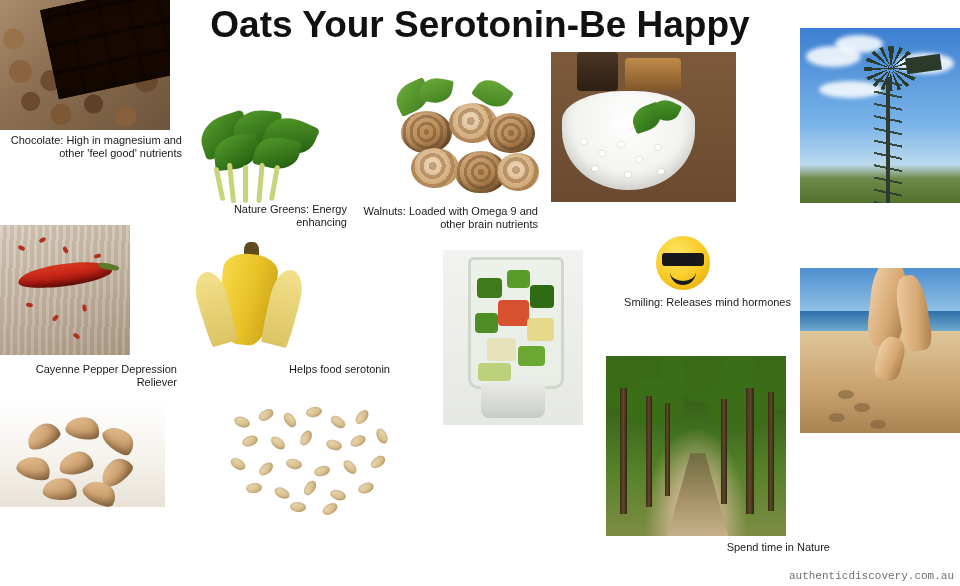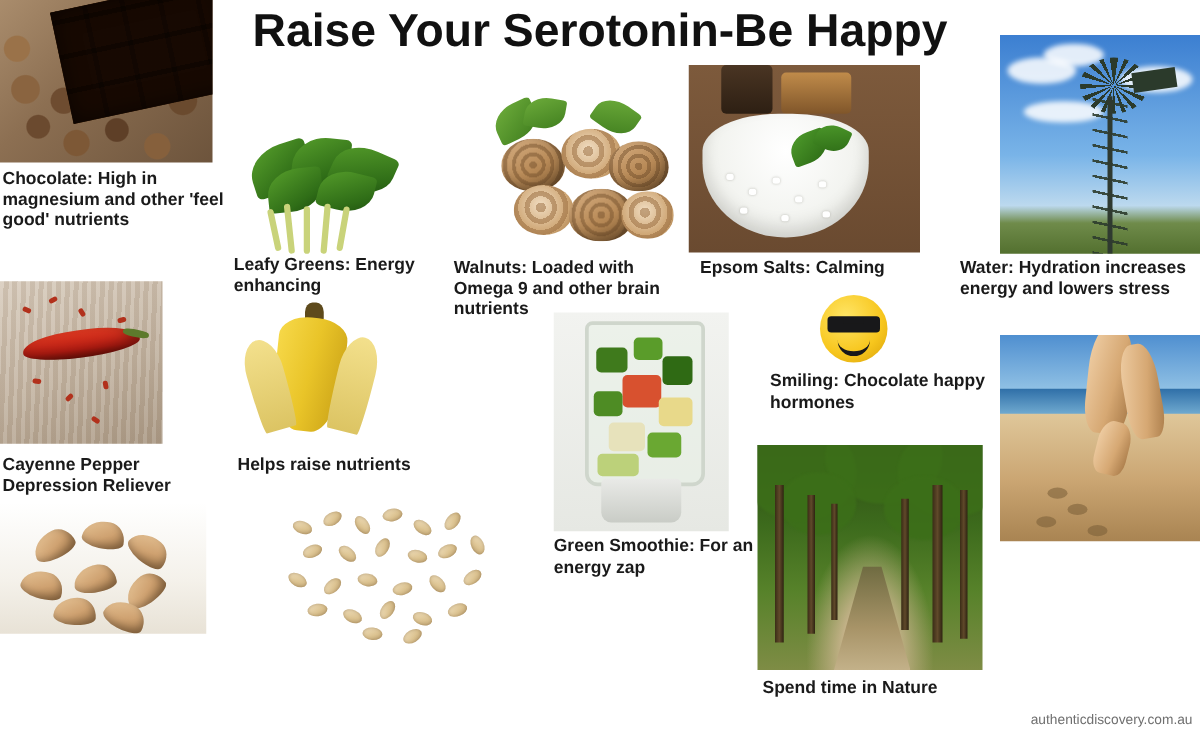--- a/index.html
+++ b/index.html
@@ -25,38 +25,39 @@
     text-align: center;
     font-size: 37px;
     font-weight: bold;
     color: #111111;
     letter-spacing: 0px;
     font-family: "Liberation Sans", sans-serif;
     white-space: nowrap;
   }
   .cap {
     position: absolute;
-    font-size: 14px;
-    font-weight: bold;
+    font-size: 11px;
+    font-weight: normal;
     color: #1a1a1a;
     line-height: 1.18;
     font-family: "Liberation Sans", sans-serif;
+    text-align: right;
   }
   .photo {
     position: absolute;
     overflow: hidden;
     background: #ffffff;
   }
   .credit {
     position: absolute;
     right: 6px;
     bottom: 4px;
     font-size: 11px;
     color: #6f6f6f;
-    font-family: Liberation Sans, sans-serif;
+    font-family: Liberation Mono, monospace;
   }
 
   
   .p-choc {
     background:
       radial-gradient(circle at 18% 78%, #6b4a2f 0 9px, transparent 10px),
       radial-gradient(circle at 36% 88%, #7d5836 0 10px, transparent 11px),
       radial-gradient(circle at 55% 80%, #5e3f27 0 9px, transparent 10px),
       radial-gradient(circle at 74% 90%, #86603c 0 10px, transparent 11px),
       radial-gradient(circle at 12% 55%, #8a6440 0 11px, transparent 12px),
@@ -400,21 +401,21 @@
     width: 16px; height: 9px;
     border-radius: 50%;
     background: rgba(120,92,55,.55);
   }
 </style>
 </head>
 <body>
 
 <div id="poster">
 
-  <div class="title">Raise Your Serotonin-Be Happy</div>
+  <div class="title">Oats Your Serotonin-Be Happy</div>
 
   <div class="photo p-choc" style="left:0px; top:0px; width:170px; height:130px;">
     <div class="choc-bar"></div>
   </div>
   <div class="cap" style="left:2px; top:134px; width:180px;">Chocolate: High in magnesium and other 'feel good' nutrients</div>
 
   <div class="photo p-cayenne" style="left:0px; top:225px; width:130px; height:130px;">
     <div class="chili">
       <div class="chili-stem"></div>
     </div>
@@ -445,29 +446,29 @@
     <div class="leaf" style="left:34%; top:0%; width:32%; height:42%; transform:rotate(6deg);"></div>
     <div class="leaf" style="left:56%; top:8%; width:34%; height:38%; transform:rotate(24deg);"></div>
     <div class="leaf" style="left:20%; top:26%; width:30%; height:36%; transform:rotate(-6deg);"></div>
     <div class="leaf" style="left:48%; top:28%; width:30%; height:34%; transform:rotate(14deg);"></div>
     <div class="stem" style="left:30%; top:56%; width:5px; height:42%; transform:rotate(-6deg);"></div>
     <div class="stem" style="left:40%; top:58%; width:5px; height:40%;"></div>
     <div class="stem" style="left:50%; top:56%; width:5px; height:42%; transform:rotate(5deg);"></div>
     <div class="stem" style="left:60%; top:58%; width:5px; height:38%; transform:rotate(10deg);"></div>
     <div class="stem" style="left:22%; top:60%; width:5px; height:36%; transform:rotate(-12deg);"></div>
   </div>
-  <div class="cap" style="left:187px; top:203px; width:160px;">Leafy Greens: Energy enhancing</div>
+  <div class="cap" style="left:187px; top:203px; width:160px;">Nature Greens: Energy enhancing</div>
 
   <div class="photo p-banana" style="left:190px; top:240px; width:125px; height:120px;">
     <div class="banana-tip"></div>
     <div class="banana-body"></div>
     <div class="peel" style="left:8%; top:26%; width:24%; height:62%; transform:rotate(-16deg);"></div>
     <div class="peel" style="left:62%; top:24%; width:24%; height:64%; transform:rotate(14deg);"></div>
   </div>
-  <div class="cap" style="left:190px; top:363px; width:200px;">Helps raise nutrients</div>
+  <div class="cap" style="left:190px; top:363px; width:200px;">Helps food serotonin</div>
 
   <div class="photo p-oats" style="left:210px; top:398px; width:200px; height:118px;">
     <div class="oat" style="left:12%; top:16%; transform:rotate(20deg);"></div>
     <div class="oat" style="left:24%; top:10%; transform:rotate(-30deg);"></div>
     <div class="oat" style="left:36%; top:14%; transform:rotate(55deg);"></div>
     <div class="oat" style="left:48%; top:8%; transform:rotate(-10deg);"></div>
     <div class="oat" style="left:60%; top:16%; transform:rotate(35deg);"></div>
     <div class="oat" style="left:72%; top:12%; transform:rotate(-50deg);"></div>
     <div class="oat" style="left:16%; top:32%; transform:rotate(-20deg);"></div>
     <div class="oat" style="left:30%; top:34%; transform:rotate(40deg);"></div>
@@ -510,47 +511,45 @@
       <div class="sm-chunk" style="left:66%; top:20%; width:26%; height:18%; background:#2f6a14;"></div>
       <div class="sm-chunk" style="left:30%; top:32%; width:34%; height:20%; background:#d8512f;"></div>
       <div class="sm-chunk" style="left:4%; top:42%; width:26%; height:16%; background:#4e8c24;"></div>
       <div class="sm-chunk" style="left:62%; top:46%; width:30%; height:18%; background:#e8d98a;"></div>
       <div class="sm-chunk" style="left:18%; top:62%; width:32%; height:18%; background:#e7e2bb;"></div>
       <div class="sm-chunk" style="left:52%; top:68%; width:30%; height:16%; background:#6aa832;"></div>
       <div class="sm-chunk" style="left:8%; top:82%; width:36%; height:14%; background:#bcd17a;"></div>
     </div>
     <div class="blender-base"></div>
   </div>
-  <div class="cap" style="left:443px; top:428px; width:160px;">Green Smoothie: For an energy zap</div>
 
   <div class="photo p-epsom" style="left:551px; top:52px; width:185px; height:150px;">
     <div class="jar-top"></div>
     <div class="jar-top2"></div>
     <div class="bowl"></div>
     <div class="mint" style="left:44%; top:36%; width:16%; height:16%; transform:rotate(-20deg);"></div>
     <div class="mint" style="left:55%; top:32%; width:14%; height:14%; transform:rotate(25deg);"></div>
     <div class="salt-grain" style="left:16%; top:58%;"></div>
     <div class="salt-grain" style="left:26%; top:66%;"></div>
     <div class="salt-grain" style="left:36%; top:60%;"></div>
     <div class="salt-grain" style="left:46%; top:70%;"></div>
     <div class="salt-grain" style="left:56%; top:62%;"></div>
     <div class="salt-grain" style="left:22%; top:76%;"></div>
     <div class="salt-grain" style="left:40%; top:80%;"></div>
     <div class="salt-grain" style="left:58%; top:78%;"></div>
   </div>
-  <div class="cap" style="left:560px; top:205px; width:190px;">Epsom Salts: Calming</div>
 
   <div class="photo p-smile" style="left:648px; top:232px; width:70px; height:62px;">
     <div class="smiley">
       <div class="shades"></div>
       <div class="shade-bridge"></div>
       <div class="mouth"></div>
     </div>
   </div>
-  <div class="cap" style="left:616px; top:296px; width:175px;">Smiling: Chocolate happy hormones</div>
+  <div class="cap" style="left:616px; top:296px; width:175px;">Smiling: Releases mind hormones</div>
 
   <div class="photo p-nature" style="left:606px; top:356px; width:180px; height:180px;">
     <div class="canopy" style="left:-6%; top:-10%; width:50%; height:44%;"></div>
     <div class="canopy" style="left:30%; top:-16%; width:52%; height:42%;"></div>
     <div class="canopy" style="left:62%; top:-8%; width:48%; height:40%;"></div>
     <div class="canopy" style="left:10%; top:12%; width:34%; height:28%;"></div>
     <div class="canopy" style="left:56%; top:14%; width:36%; height:28%;"></div>
     <div class="path"></div>
     <div class="tree" style="left:8%; top:18%; width:7px; height:70%;"></div>
     <div class="tree" style="left:22%; top:22%; width:6px; height:62%;"></div>
@@ -563,21 +562,20 @@
 
   <div class="photo p-water" style="left:800px; top:28px; width:160px; height:175px;">
     <div class="cloud" style="left:4%; top:10%; width:34%; height:12%;"></div>
     <div class="cloud" style="left:22%; top:4%; width:30%; height:10%;"></div>
     <div class="cloud" style="left:60%; top:14%; width:36%; height:12%;"></div>
     <div class="cloud" style="left:12%; top:30%; width:40%; height:10%;"></div>
     <div class="mill-wheel"></div>
     <div class="mill-vane"></div>
     <div class="mill-tower"></div>
   </div>
-  <div class="cap" style="left:768px; top:205px; width:185px;">Water: Hydration increases energy and lowers stress</div>
 
   <div class="photo p-walk" style="left:800px; top:268px; width:160px; height:165px;">
     <div class="sea"></div>
     <div class="leg" style="left:44%; top:-4%; width:22%; height:52%; transform:rotate(6deg);"></div>
     <div class="leg" style="left:62%; top:4%; width:18%; height:46%; transform:rotate(-10deg);"></div>
     <div class="leg" style="left:48%; top:42%; width:16%; height:26%; transform:rotate(14deg);"></div>
     <div class="footprint" style="left:24%; top:74%;"></div>
     <div class="footprint" style="left:34%; top:82%;"></div>
     <div class="footprint" style="left:18%; top:88%;"></div>
     <div class="footprint" style="left:44%; top:92%;"></div>

